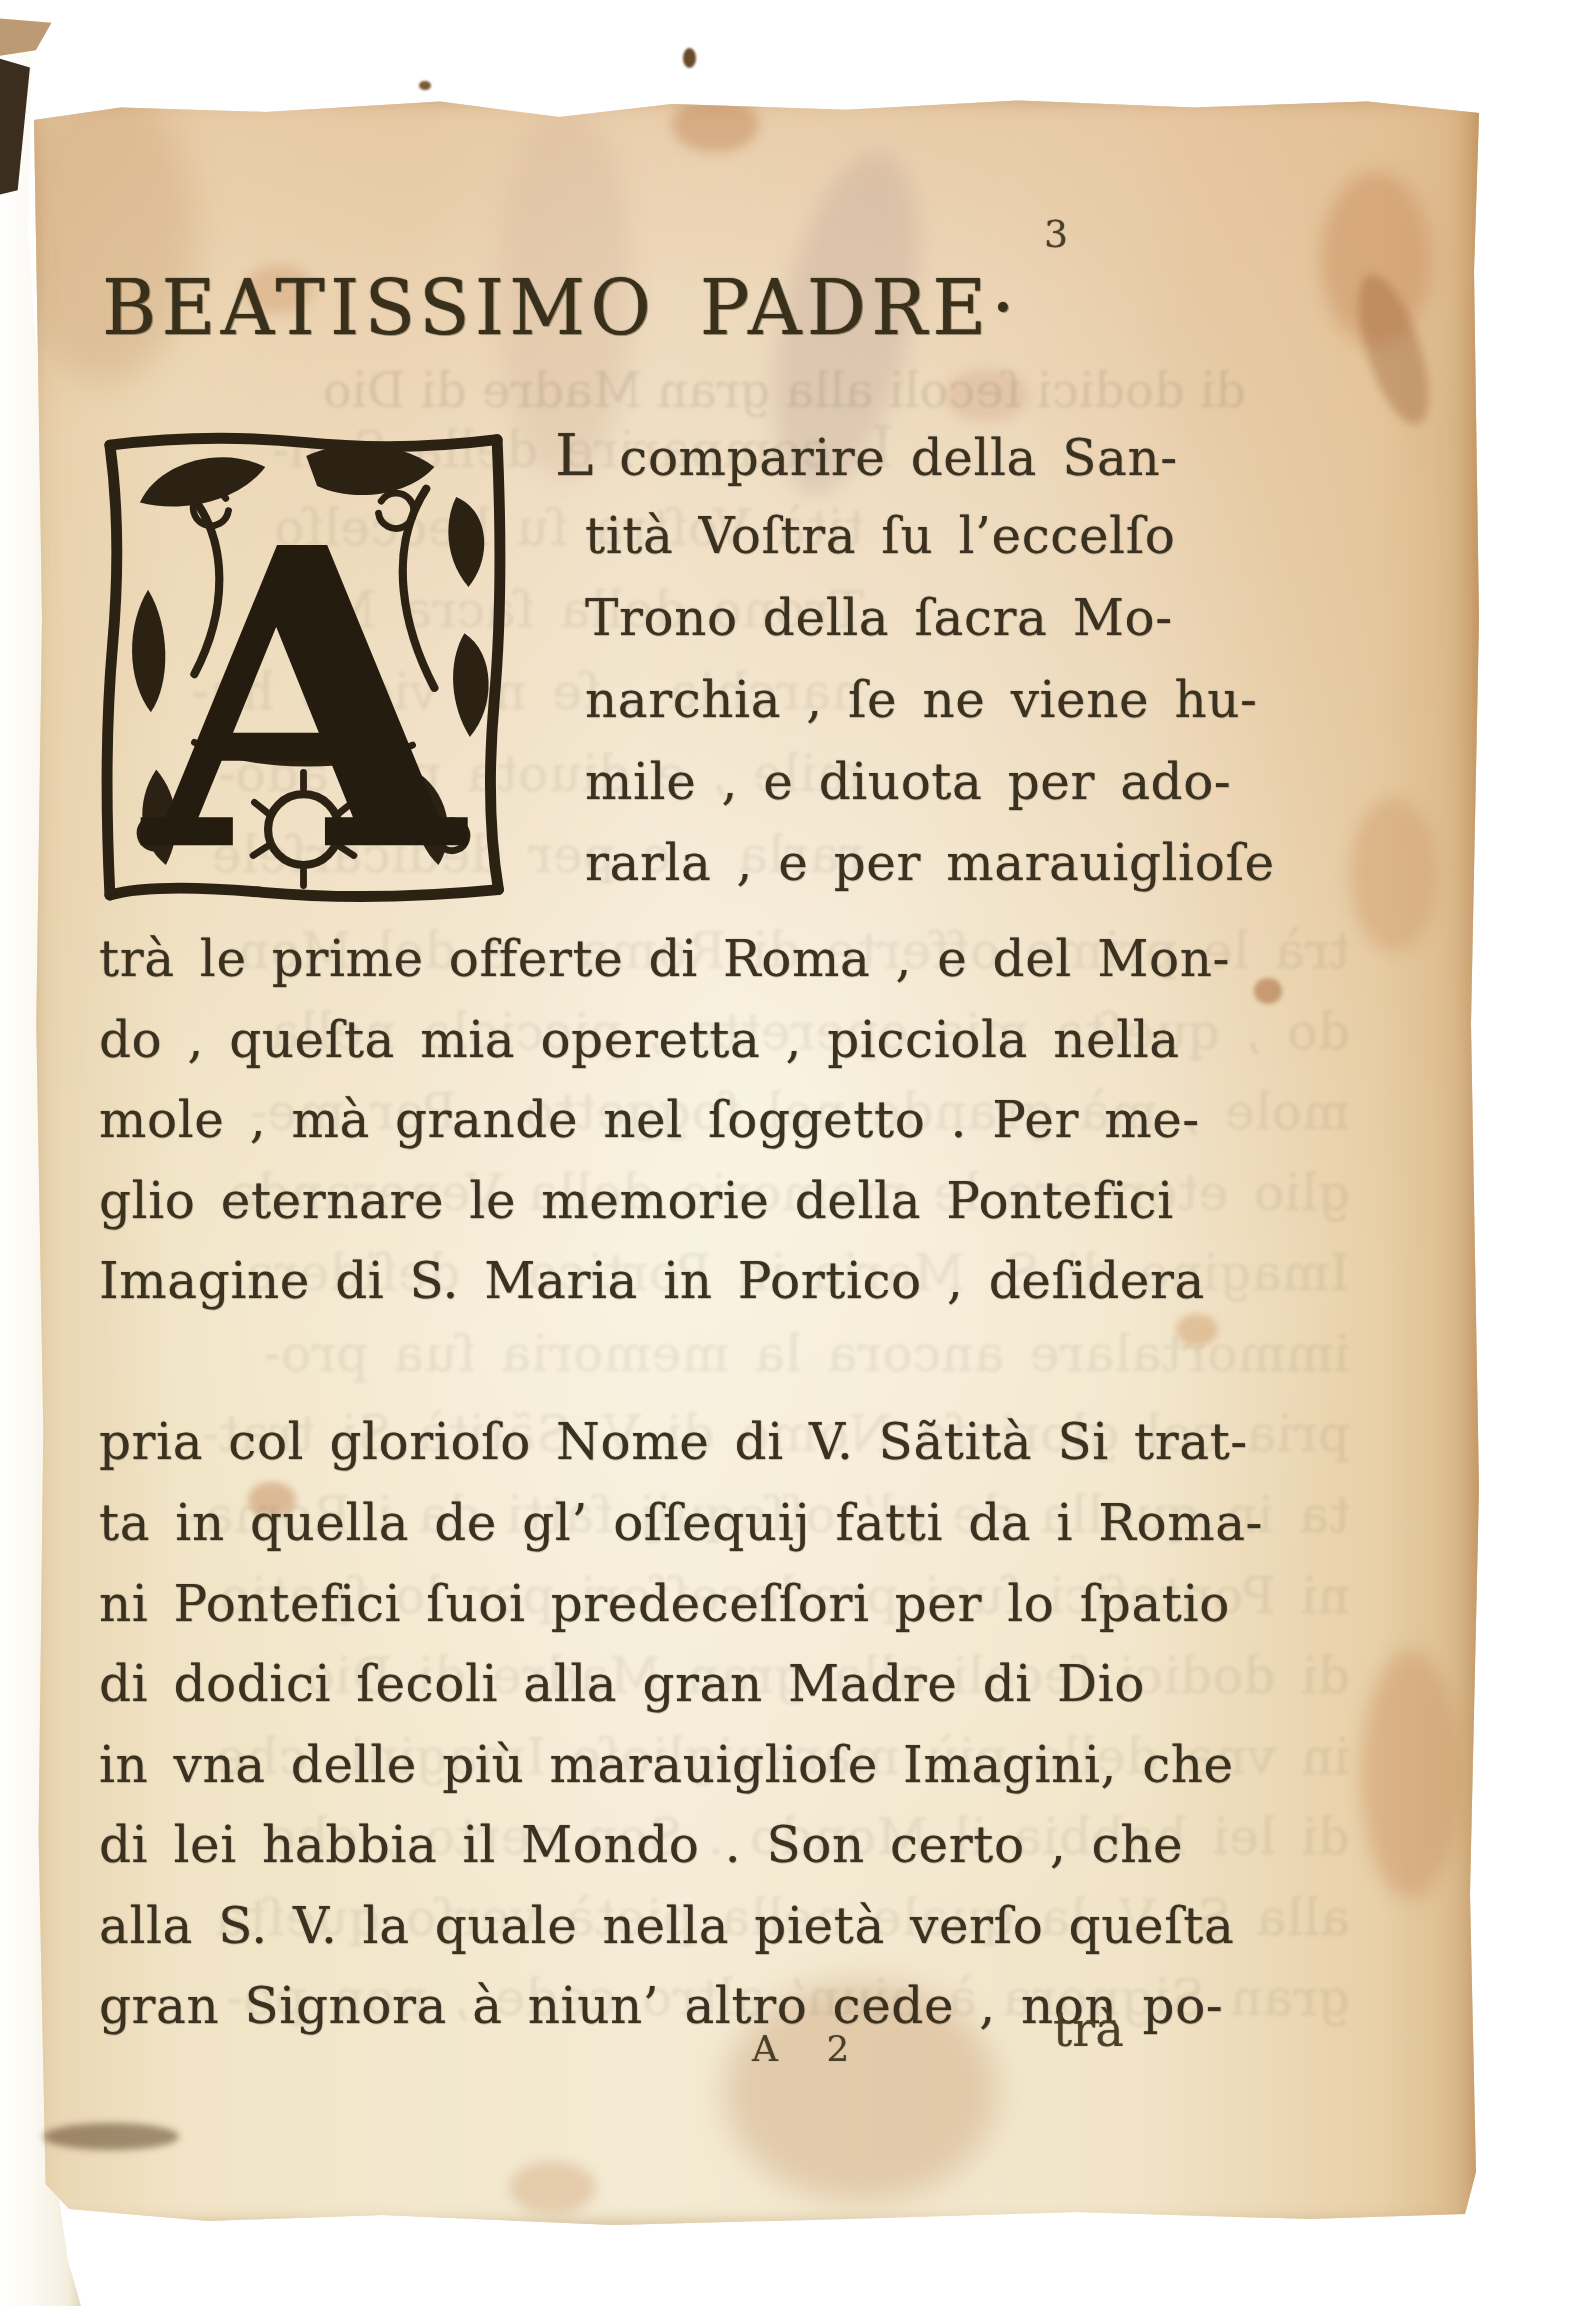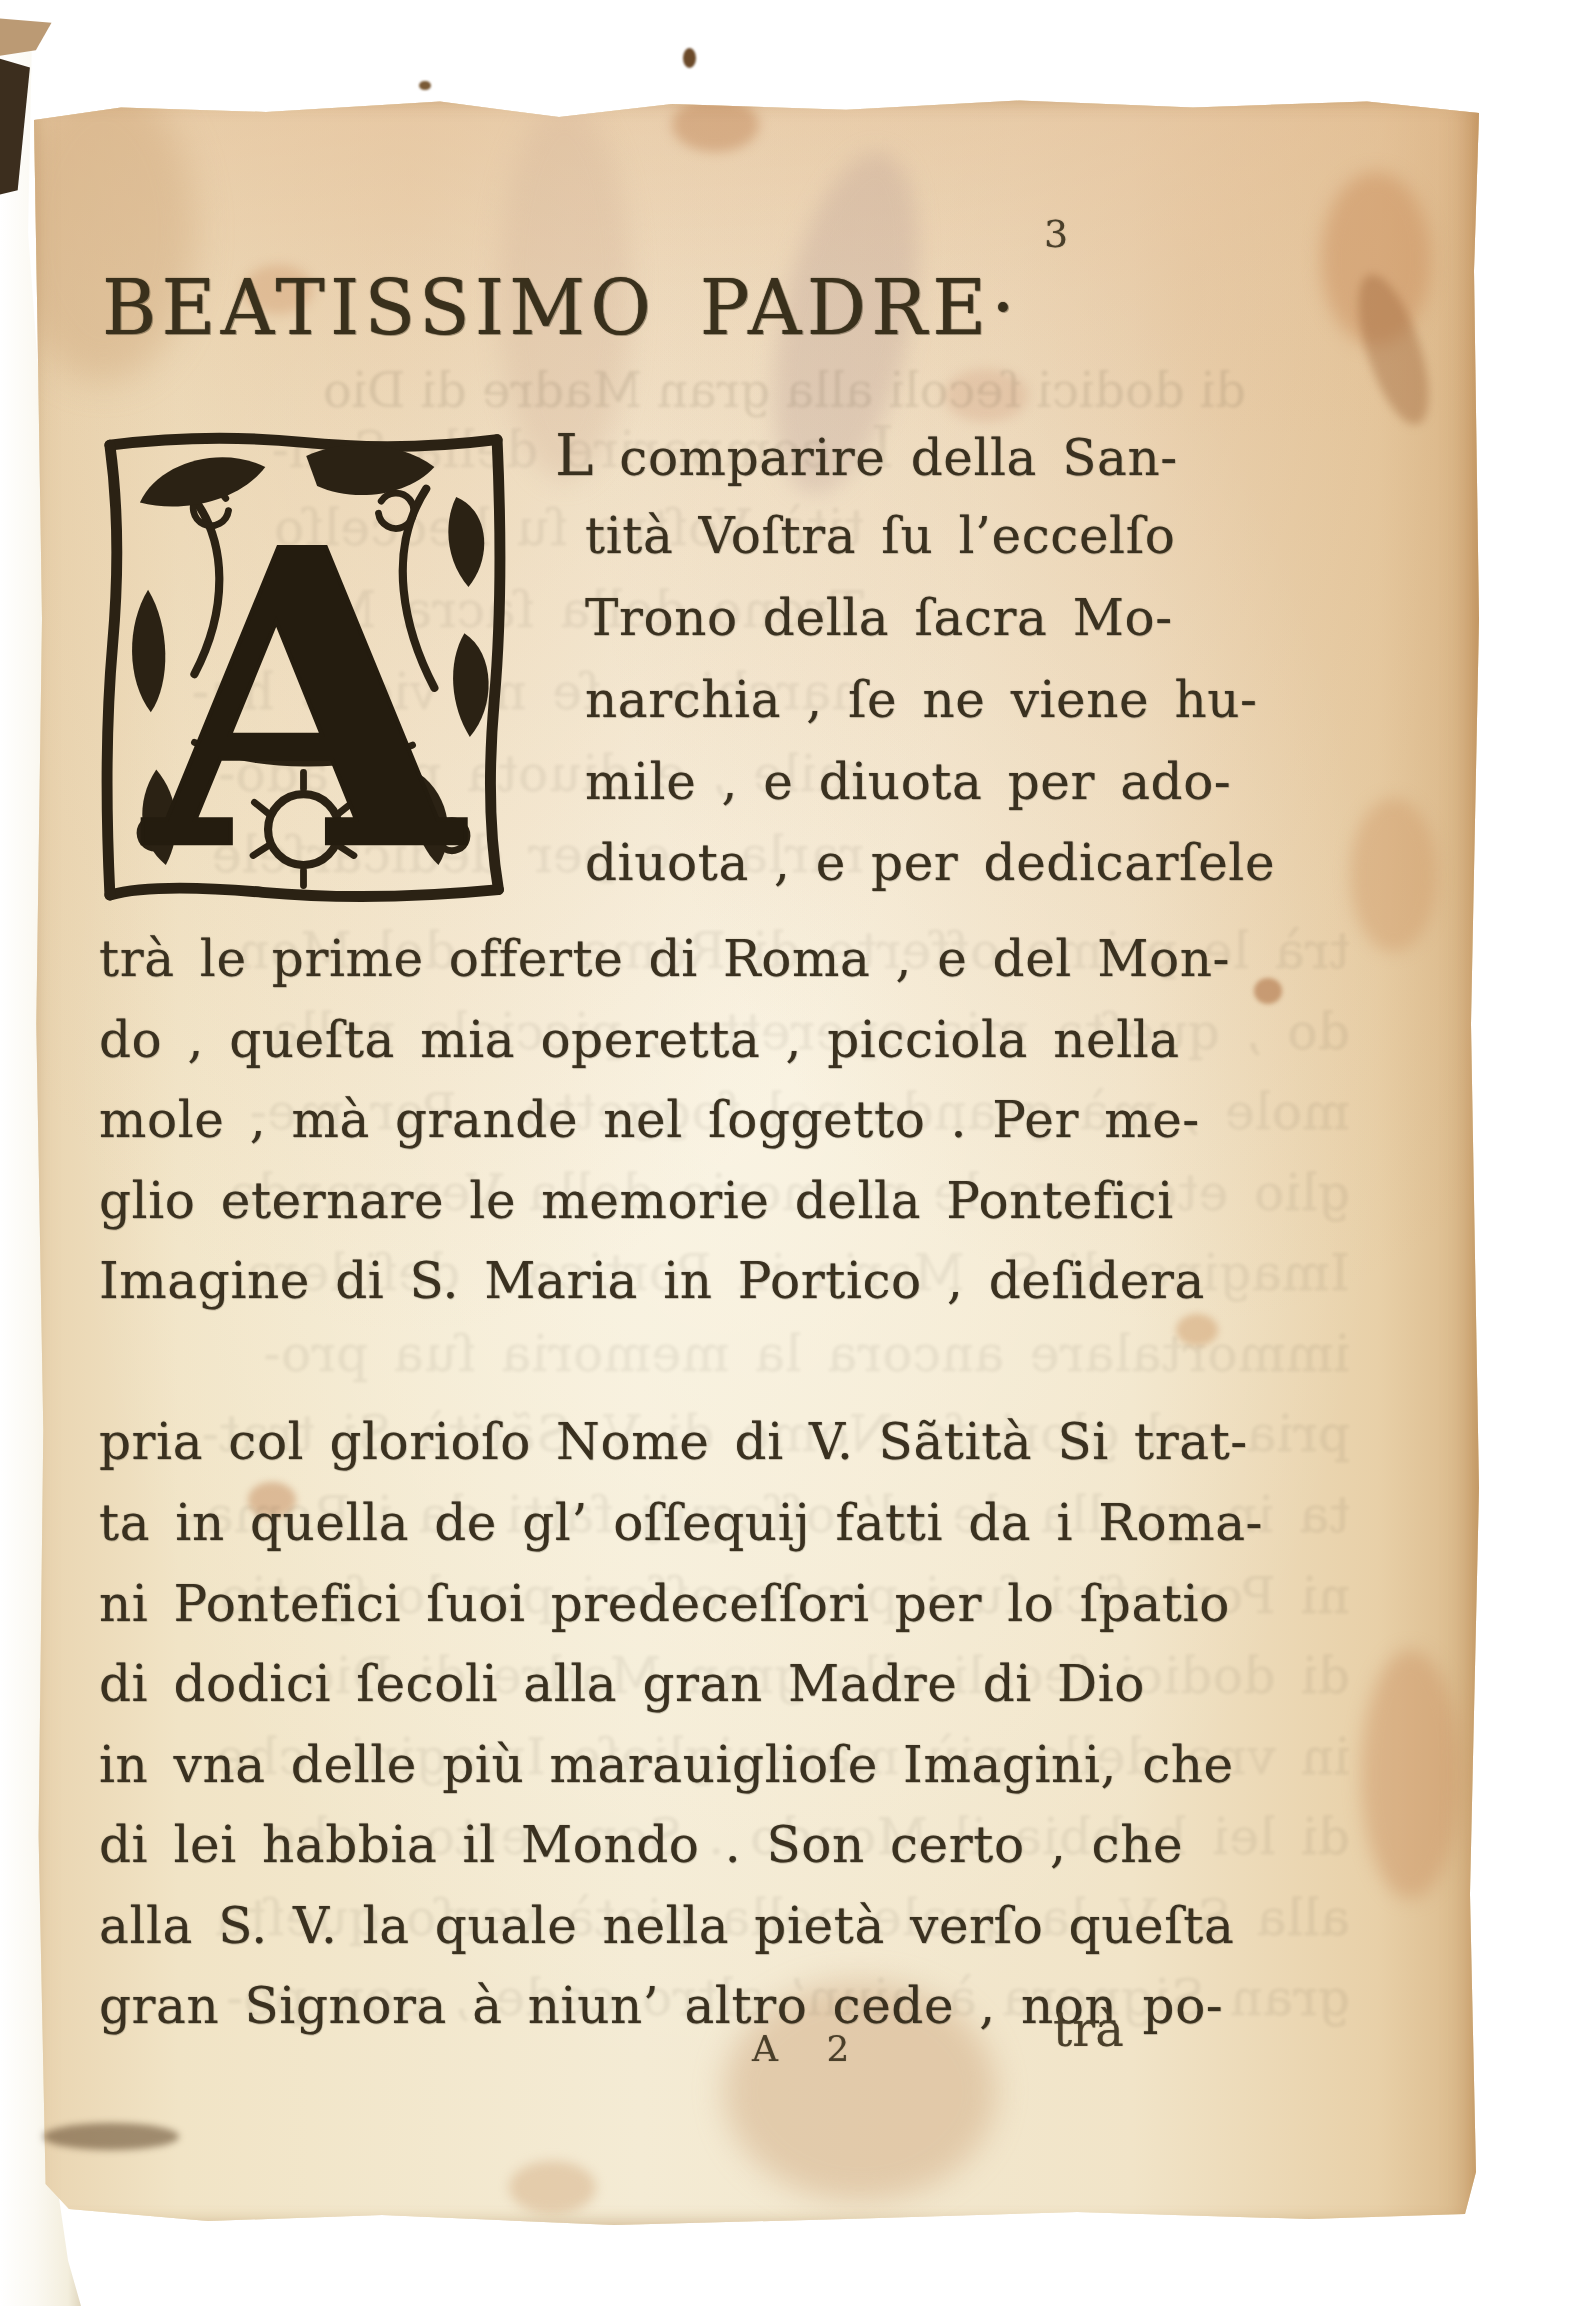--- a/index.html
+++ b/index.html
@@ -154,21 +154,21 @@
         <text x="150" y="306" text-anchor="middle" font-family="DejaVu Serif, serif" font-weight="700" font-size="298" fill="#241c0f" stroke="#241c0f" stroke-width="3">A</text>
       </svg>
     </div>
 
     <div class="textblock" id="lines">
         <div class="line lead" style="top: 329px;">L comparire della San-</div>
         <div class="line indent" style="top: 410px;">tità Voſtra ſu l’eccelſo</div>
         <div class="line indent" style="top: 492px;">Trono della ſacra Mo-</div>
         <div class="line indent" style="top: 574px;">narchia , ſe ne viene hu-</div>
         <div class="line indent" style="top: 656px;">mile , e diuota per ado-</div>
-        <div class="line indent" style="top: 737px;">diuota , e per dedicarſele</div>
+        <div class="line indent" style="top: 737px;">rarla , e per marauiglioſe</div>
         <div class="line" style="top: 833px;">trà le prime offerte di Roma , e del Mon-</div>
         <div class="line" style="top: 914px;">do , queſta mia operetta , picciola nella</div>
         <div class="line" style="top: 994px;">mole , mà grande nel ſoggetto .  Per me-</div>
         <div class="line" style="top: 1075px;">glio eternare le memorie della Pontefici</div>
         <div class="line" style="top: 1155px;">Imagine di S. Maria in Portico , deſidera</div>
         <div class="line" style="top: 1316px;">pria col glorioſo Nome di V. Sãtità Si trat-</div>
         <div class="line" style="top: 1397px;">ta in quella de gl’ oſſequij fatti da i Roma-</div>
         <div class="line" style="top: 1478px;">ni Pontefici ſuoi predeceſſori per lo ſpatio</div>
         <div class="line" style="top: 1558px;">di dodici ſecoli alla gran Madre di Dio</div>
         <div class="line" style="top: 1639px;">in vna delle più marauiglioſe Imagini, che</div>

